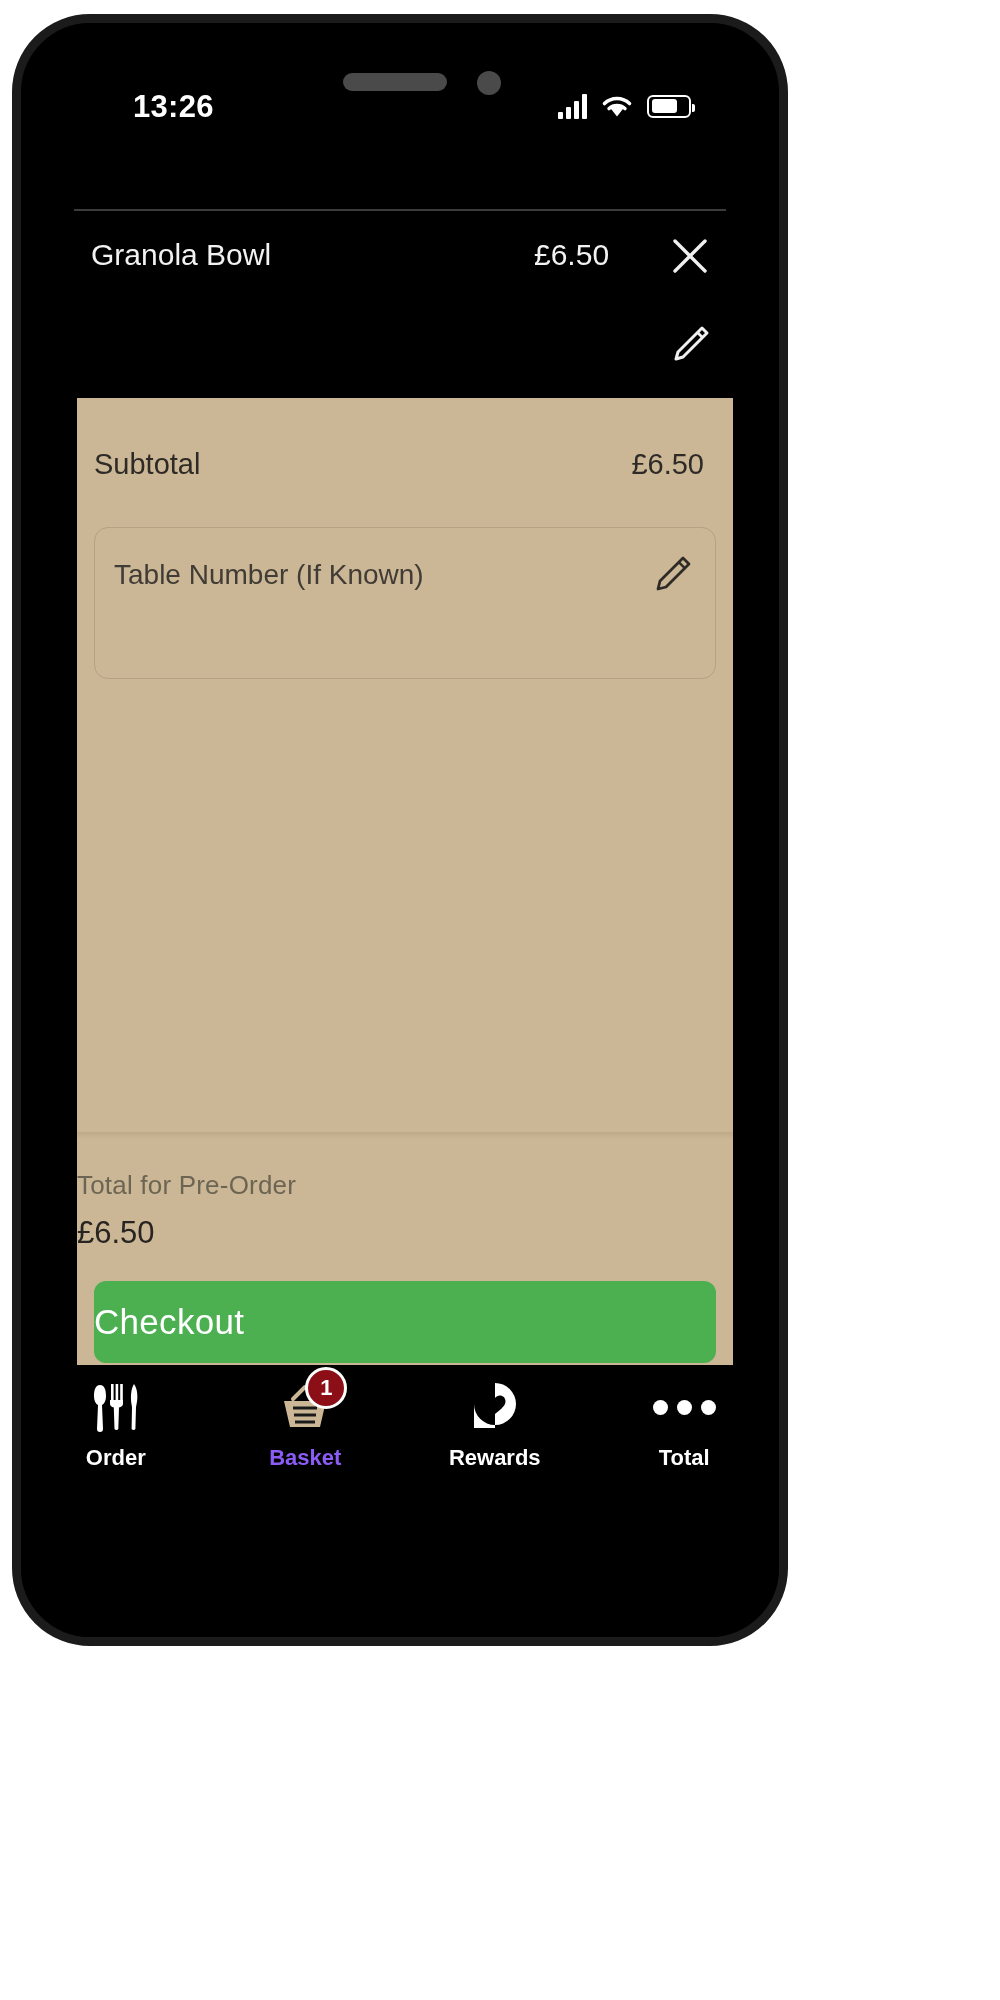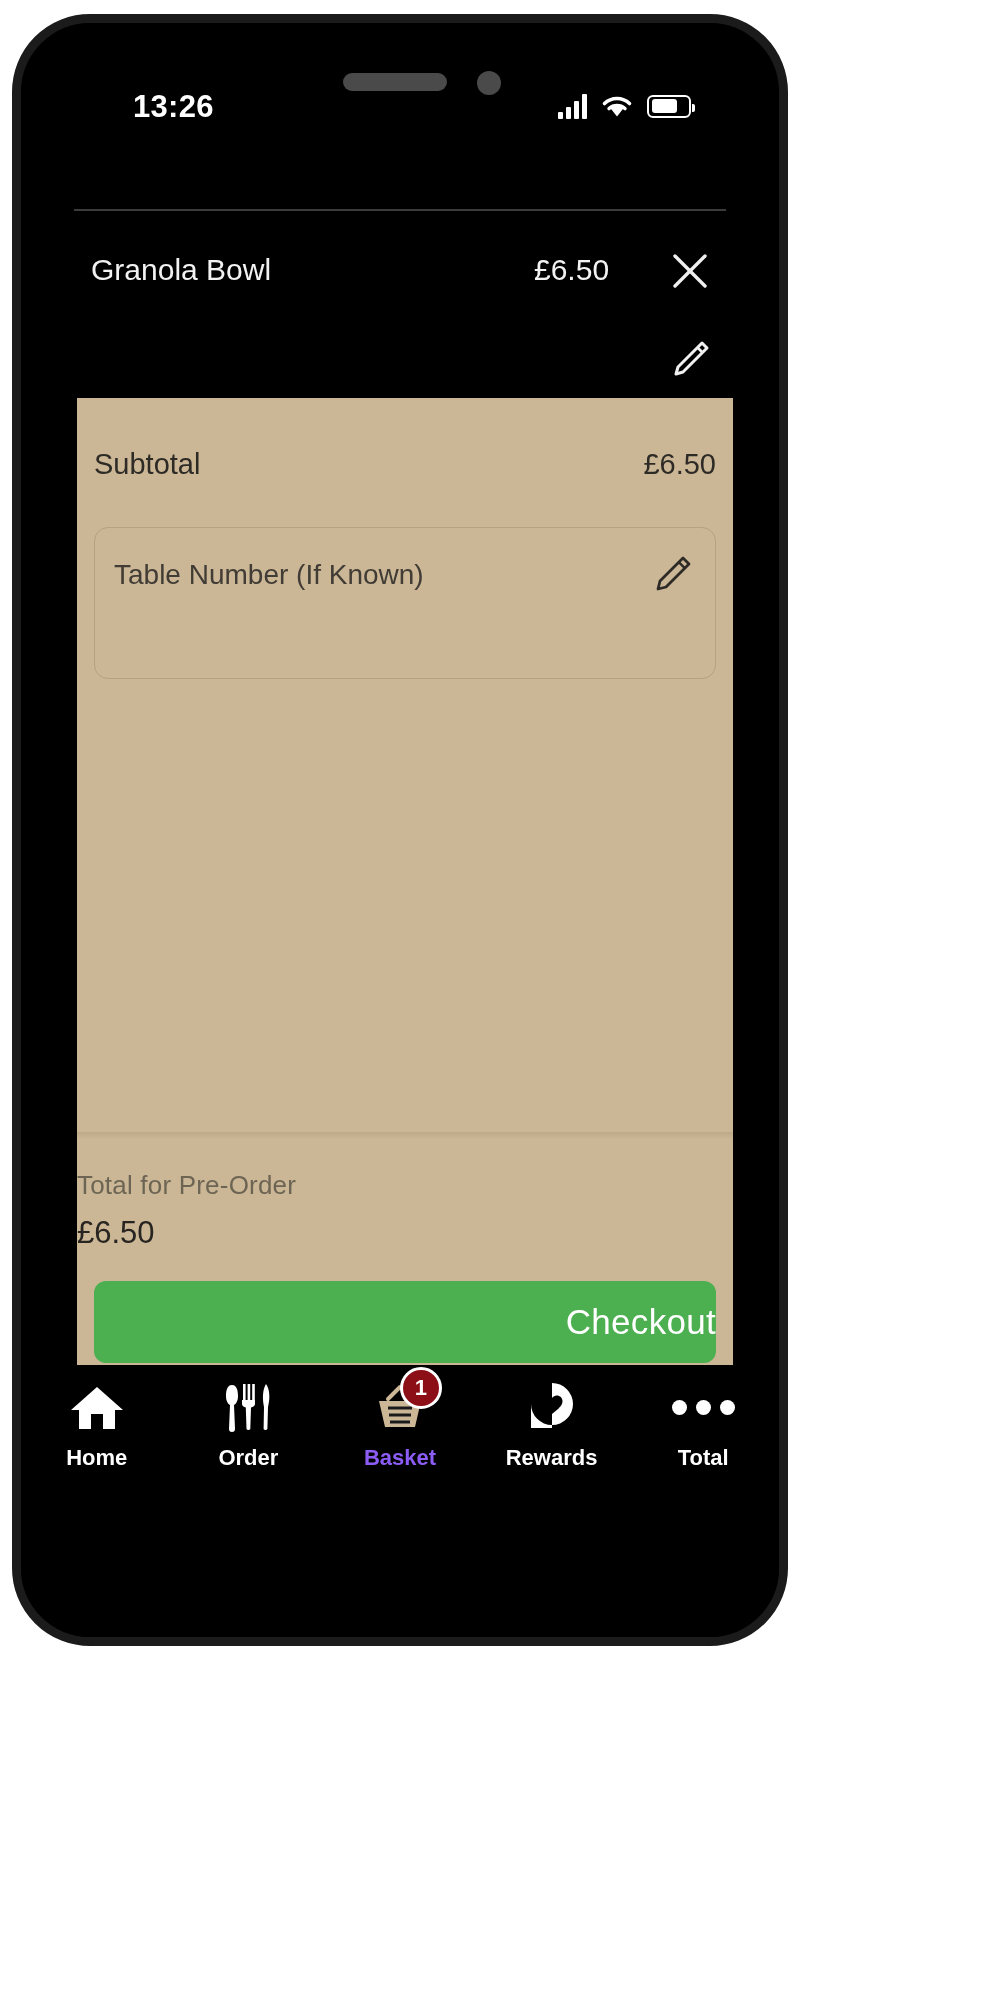--- a/index.html
+++ b/index.html
@@ -129,21 +129,21 @@
   }
   #cart-divider {
     width: 652px;
     margin: 0 auto;
     height: 2px;
     background: #3c3c3c;
   }
   #cart-item-row {
     position: relative;
     height: 168px;
-    margin: 16px auto;
+    margin: 1px auto;
     width: 652px;
   }
   #cart-item-name {
     position: absolute;
     left: 17px;
     top: 26px;
     color: #f2f2f2;
     font-size: 30px;
     font-weight: 400;
   }
@@ -181,21 +181,21 @@
     overflow: hidden;
   }
   #summary-top {
     position: relative;
     height: 741px;
     background: #cbb795;
   }
   #subtotal-row {
     position: absolute;
     left: 17px;
-    right: 17px;
+    right: 29px;
     top: 50px;
     display: flex;
     justify-content: space-between;
     align-items: baseline;
   }
   #subtotal-label, #subtotal-value {
     color: #2e2b27;
     font-size: 29px;
     font-weight: 400;
   }
@@ -251,21 +251,21 @@
   #checkout-button {
     position: absolute;
     left: 17px;
     right: 17px;
     top: 883px;
     height: 82px;
     background: #4caf50;
     border-radius: 12px;
     display: flex;
     align-items: center;
-    justify-content: flex-end;
+    justify-content: flex-start;
     cursor: pointer;
   }
   #checkout-label {
     color: #ffffff;
     font-size: 35px;
     font-weight: 400;
     letter-spacing: 0.3px;
   }
 
   
@@ -416,28 +416,20 @@
         <div id="total-value">£6.50</div>
       </div>
 
       <div id="checkout-button">
         <span id="checkout-label">Checkout</span>
       </div>
     </div>
 
     <div id="tab-bar">
 
-      <div class="tab-item">
-        <div class="tab-icon">
-          <svg width="58" height="52" viewBox="0 0 58 52">
-            <path d="M29 6 L55 29 L47 29 L47 48 L35 48 L35 33 L23 33 L23 48 L11 48 L11 29 L3 29 Z" fill="#ffffff"></path>
-          </svg>
-        </div>
-        <div class="tab-label">Home</div>
-      </div>
 
       <div class="tab-item">
         <div class="tab-icon">
           <svg width="52" height="52" viewBox="0 0 52 52">
             <path d="M10 4 C5 4 4 10 4 15 C4 20 6 23 8 24 L7 48 A2.2 2.2 0 0 0 13 48 L12 24 C14 23 16 20 16 15 C16 10 15 4 10 4 Z" fill="#ffffff"></path>
             <rect x="21" y="3" width="2.6" height="18" fill="#ffffff"></rect>
             <rect x="25.6" y="3" width="2.6" height="18" fill="#ffffff"></rect>
             <rect x="30.2" y="3" width="2.6" height="18" fill="#ffffff"></rect>
             <path d="M20 19 L33 19 L33 23 C33 25 31 26 29 26.5 L28.3 48 A2.2 2.2 0 0 1 24.5 48 L23.8 26.5 C21.8 26 20 25 20 23 Z" fill="#ffffff"></path>
             <path d="M44 3 C47.5 8 48.5 16 46 26 L45.4 48 A2.2 2.2 0 0 1 41.6 48 L42 26 C40 16 41 8 44 3 Z" fill="#ffffff"></path>

